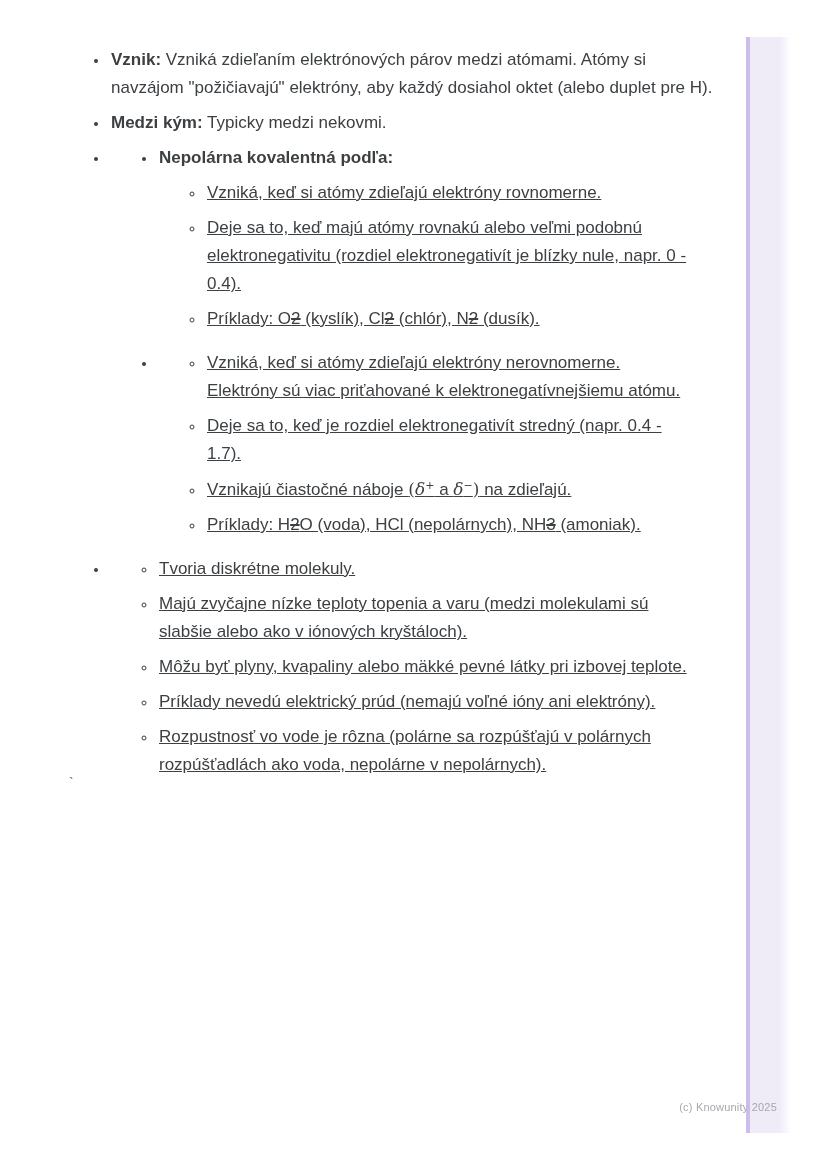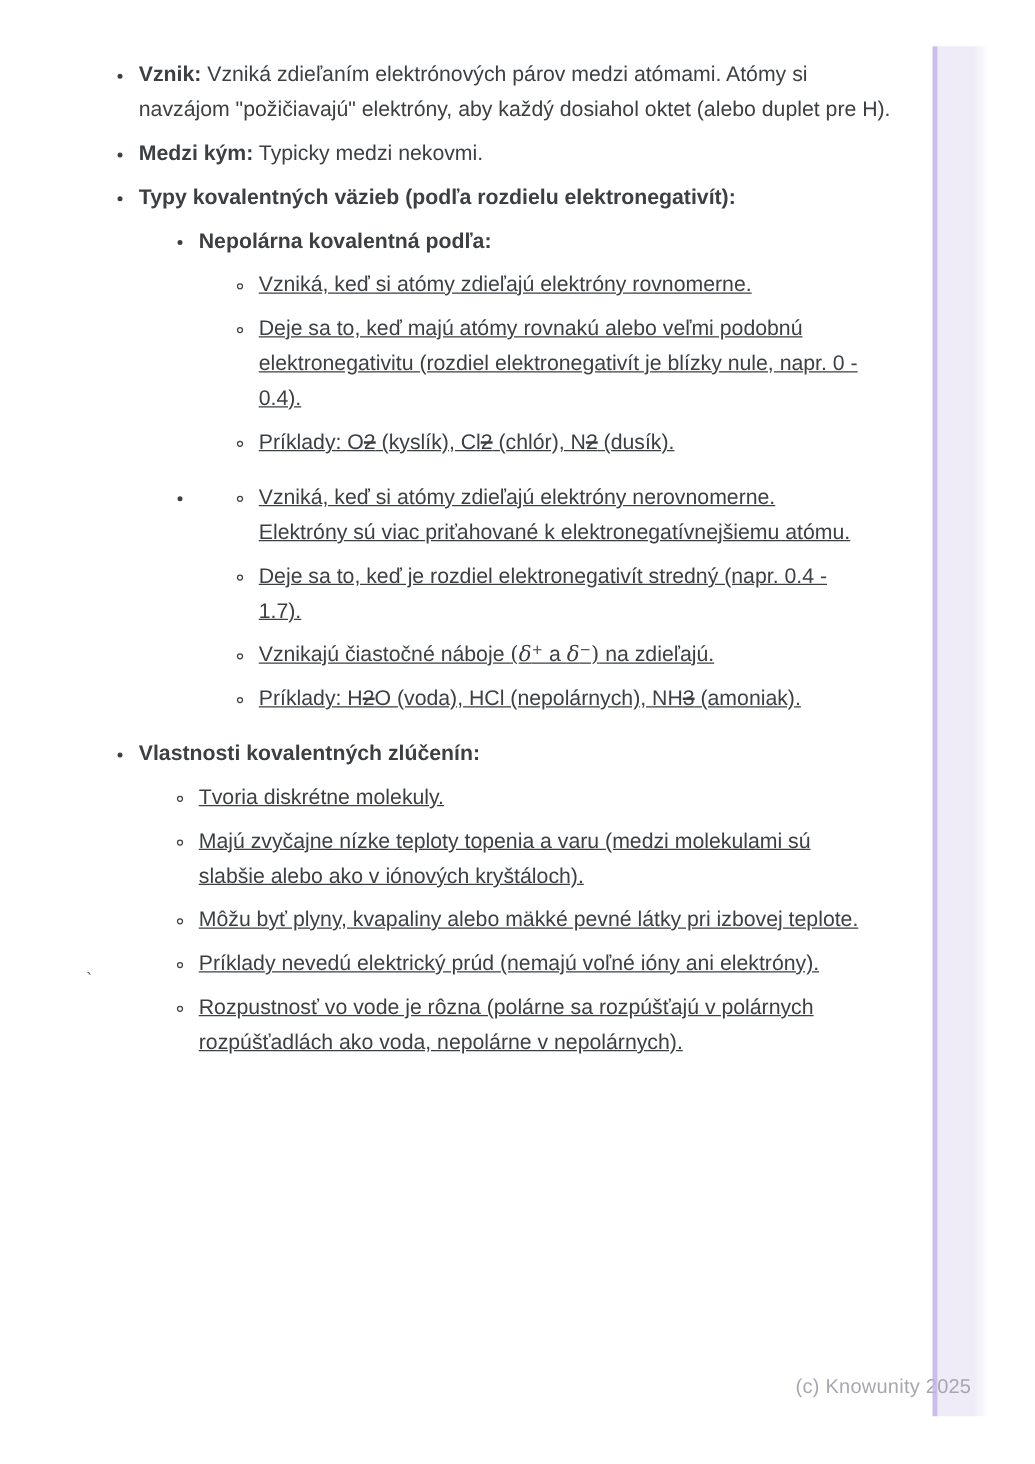--- a/index.html
+++ b/index.html
@@ -65,21 +65,21 @@
     width: 4px;
     height: 1096px;
     background: var(--stripe-edge, #c2b3e8);
     opacity: 0.85;
     z-index: 3;
   }
   .footer {
     position: absolute;
     top: 1101px;
     right: 51px;
-    font-size: 16px;
+    font-size: 11px;
     letter-spacing: 0.2px;
     color: var(--footer, #a7a7af);
     z-index: 2;
   }
   .stray {
     position: absolute;
     left: 69px;
     top: 775px;
     font-size: 14px;
     color: #5a5a5e;
@@ -89,34 +89,34 @@
 </head>
 <body style="background: rgb(255, 255, 255);">
 
 <div class="stripe-fill"></div>
 <div class="stripe-edge"></div>
 
 <div class="content" id="doc-root">
     <ul class="nl">
       <li class="m-disc"><span class="b">Vznik:</span><span> Vzniká zdieľaním elektrónových párov medzi atómami. Atómy si navzájom "požičiavajú" elektróny, aby každý dosiahol oktet (alebo duplet pre H).</span></li>
       <li class="m-disc"><span class="b">Medzi kým:</span><span> Typicky medzi nekovmi.</span></li>
-      <li class="m-disc"><span class="b">Typy kovalentných väzieb (podľa rozdielu elektronegativít):</span><ul class="nl">
+      <li class="m-disc"><ul class="nl">
           <li class="m-disc"><span class="b">Nepolárna kovalentná podľa:</span><ul class="nl">
               <li class="m-circle"><span>Vzniká, keď si atómy zdieľajú elektróny rovnomerne.</span></li>
               <li class="m-circle"><span>Deje sa to, keď majú atómy rovnakú alebo veľmi podobnú elektronegativitu (rozdiel elektronegativít je blízky nule, napr. 0 - 0.4).</span></li>
               <li class="m-circle"><span>Príklady: O</span><span class="strike">2</span><span> (kyslík), Cl</span><span class="strike">2</span><span> (chlór), N</span><span class="strike">2</span><span> (dusík).</span></li>
             </ul></li>
           <li class="m-disc group"><ul class="nl">
               <li class="m-circle"><span>Vzniká, keď si atómy zdieľajú elektróny nerovnomerne. Elektróny sú viac priťahované k elektronegatívnejšiemu atómu.</span></li>
               <li class="m-circle"><span>Deje sa to, keď je rozdiel elektronegativít stredný (napr. 0.4 - 1.7).</span></li>
               <li class="m-circle"><span>Vznikajú čiastočné náboje </span><span class="math">(</span><span class="math it">δ</span><span class="math sup">+</span><span> a </span><span class="math it">δ</span><span class="math sup">−</span><span class="math">)</span><span> na zdieľajú.</span></li>
               <li class="m-circle"><span>Príklady: H</span><span class="strike">2</span><span>O (voda), HCl (nepolárnych), NH</span><span class="strike">3</span><span> (amoniak).</span></li>
             </ul></li>
         </ul></li>
-      <li class="m-disc"><span class="b">Vlastnosti kovalentných zlúčenín:</span><ul class="nl">
+      <li class="m-disc"><ul class="nl">
           <li class="m-circle"><span>Tvoria diskrétne molekuly.</span></li>
           <li class="m-circle"><span>Majú zvyčajne nízke teploty topenia a varu (medzi molekulami sú slabšie alebo ako v iónových kryštáloch).</span></li>
           <li class="m-circle"><span>Môžu byť plyny, kvapaliny alebo mäkké pevné látky pri izbovej teplote.</span></li>
           <li class="m-circle"><span>Príklady nevedú elektrický prúd (nemajú voľné ióny ani elektróny).</span></li>
           <li class="m-circle"><span>Rozpustnosť vo vode je rôzna (polárne sa rozpúšťajú v polárnych rozpúšťadlách ako voda, nepolárne v nepolárnych).</span></li>
         </ul></li>
     </ul>
   </div>
 
 <span class="stray">`</span>

